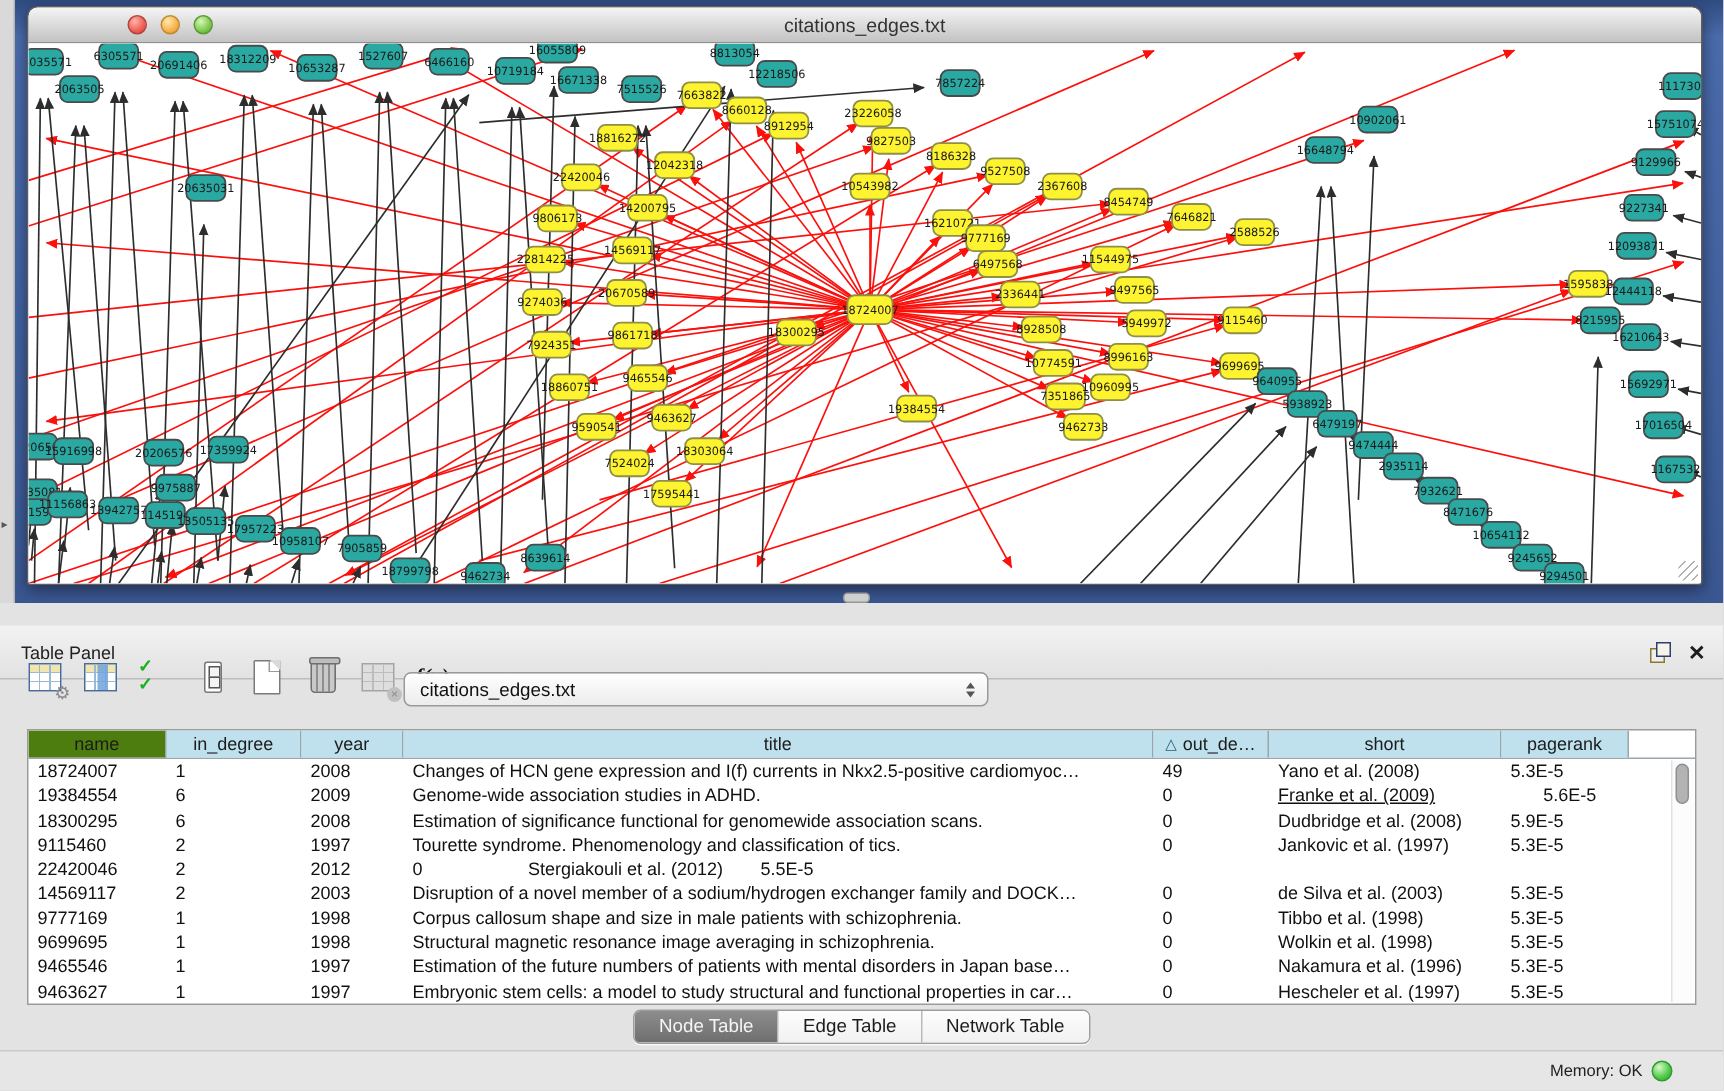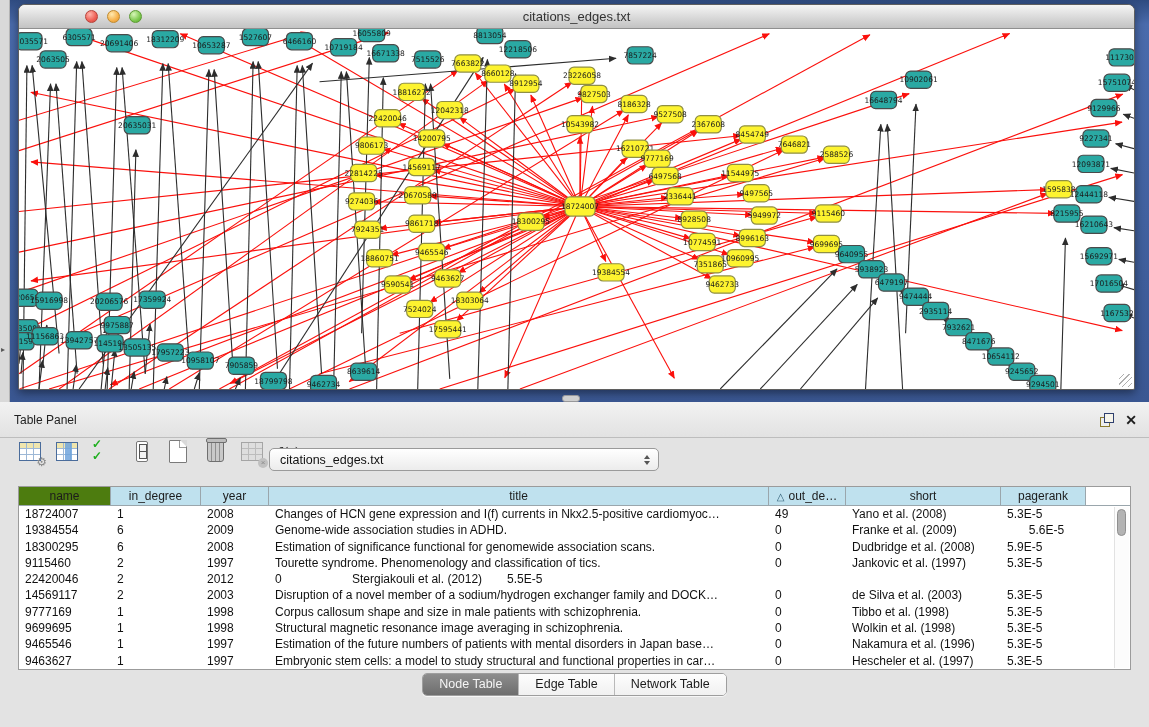--- a/index.html
+++ b/index.html
@@ -31,21 +31,21 @@
     border-radius:0 0 2px 2px; overflow:hidden; }
   .gwin-canvas svg { display:block; width:100%; height:100%; }
   .grip { position:absolute; right:2px; bottom:2px; width:13px; height:13px;
     background:repeating-linear-gradient(135deg, transparent 0 3px, #b0b0b0 3px 4px); }
 
   .split-nub { position:absolute; left:562px; top:395px; width:18px; height:7px;
     background:#cfcfcf; border:1px solid #98989a; border-radius:3px; }
 
   
   .tpanel { position:absolute; left:0; top:402px; width:1149px; height:325px; background:#e3e3e3; }
-  .tpanel-header { position:absolute; left:0; top:0; width:100%; height:36px;
+  .tpanel-header { position:absolute; left:0; top:15px; width:100%; height:36px;
     background:linear-gradient(180deg,#f2f2f2,#e2e2e2); border-bottom:1px solid #bdbdbd;
     display:flex; align-items:center;justify-content:center; }
   .tpanel-title { margin-left:14px; font-size:12px; color:#222; }
   .tpanel-header-icons { margin-left:auto; margin-right:12px; display:flex; align-items:center; gap:12px; }
   .float-icon { position:relative; width:13px; height:13px; }
   .float-icon::before { content:""; position:absolute; left:0; top:4px; width:8px; height:8px;
     border:1.5px solid #8a7a2e; background:#eee; }
   .float-icon::after { content:""; position:absolute; left:4px; top:0; width:8px; height:8px;
     border:1.5px solid #2e3f6e; background:#f6f4ea; }
   .close-icon { font-size:14px; font-weight:bold; color:#1d1d1d; line-height:14px; }
@@ -600,21 +600,21 @@
             <div class="td" style="width: 77px;">49</div>
             <div class="td" style="width: 155px;">Yano et al. (2008)</div>
             <div class="td" style="width: 85px;">5.3E-5</div>
           </div>
           <div class="trow">
             <div class="td" style="width: 92px;">19384554</div>
             <div class="td" style="width: 90px;">6</div>
             <div class="td" style="width: 68px;">2009</div>
             <div class="td" style="width: 500px;">Genome-wide association studies in ADHD.</div>
             <div class="td" style="width: 77px;">0</div>
-            <div class="td" style="width: 155px;">Franke et al. (2009)</div>
+            <div class="td" style="width: 155px; text-decoration: underline;">Franke et al. (2009)</div>
             <div class="td" style="width: 85px; text-align: center;">5.6E-5</div>
           </div>
           <div class="trow">
             <div class="td" style="width: 92px;">18300295</div>
             <div class="td" style="width: 90px;">6</div>
             <div class="td" style="width: 68px;">2008</div>
             <div class="td" style="width: 500px;">Estimation of significance functional for genomewide association scans.</div>
             <div class="td" style="width: 77px;">0</div>
             <div class="td" style="width: 155px;">Dudbridge et al. (2008)</div>
             <div class="td" style="width: 85px;">5.9E-5</div>
@@ -688,14 +688,20 @@
     </div>
 
     <div class="tabsbar">
       <div class="seg" id="tabs">
           <span class="seg-item active">Node Table</span>
           <span class="seg-item">Edge Table</span>
           <span class="seg-item">Network Table</span>
         </div>
     </div>
 
+    <div class="statusbar">
+      <span class="mem">
+        <span>Memory: OK</span>
+        <span class="mem-dot"></span>
+      </span>
+    </div>
   </div>
 </div>
 
 </body></html>

